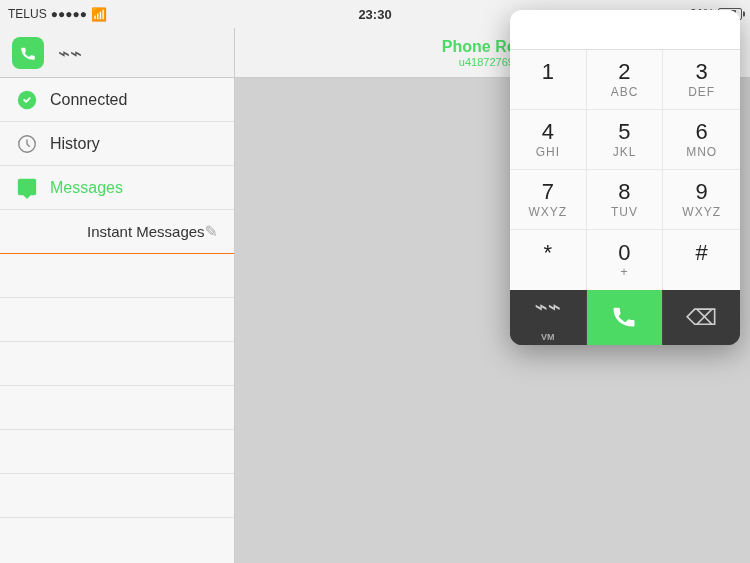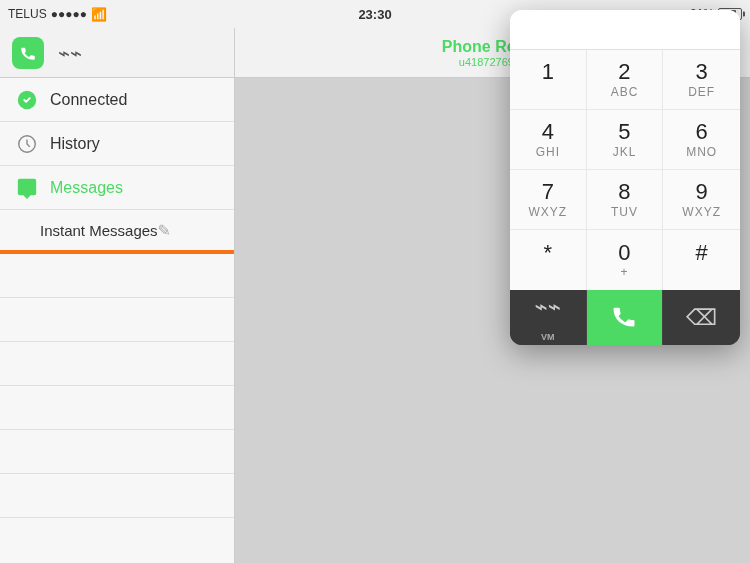--- a/index.html
+++ b/index.html
@@ -136,23 +136,23 @@
       font-weight: 500;
     }
 
     .nav-icon { width: 22px; height: 22px; display: flex; align-items: center; justify-content: center; }
 
     
     .sub-item {
       height: 44px;
       display: flex;
       align-items: center;
-      justify-content: flex-start;
+      justify-content: flex-end;
       padding: 0 16px 0 40px;
-      border-bottom: 4px solid #f97316;
+      border-bottom: 1px solid #f97316;
       cursor: pointer;
       background: #f7f7f7;
     }
     .sub-item .sub-label { font-size: 15px; color: #333; }
 
     
     #content-area {
       position: absolute;
       top: 78px;
       left: 235px;

